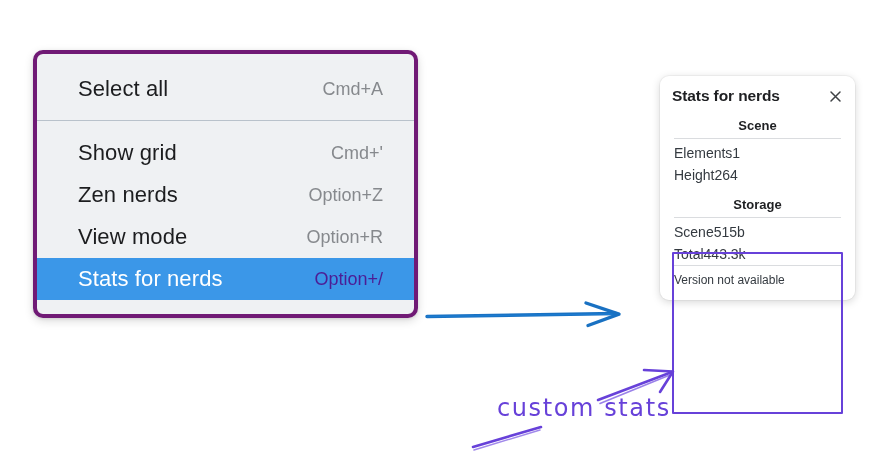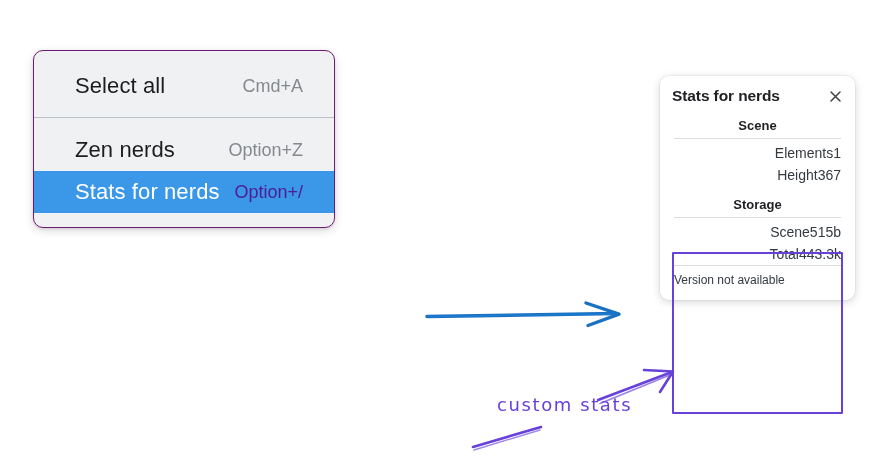--- a/index.html
+++ b/index.html
@@ -20,23 +20,23 @@
     inset: 0;
     width: 873px;
     height: 461px;
   }
 
   
   .context-menu {
     position: absolute;
     left: 33px;
     top: 50px;
-    width: 302px;
+    width: 385px;
     background: #eff1f3;
-    border: 1px solid #701a75;
+    border: 4px solid #701a75;
     border-radius: 10px;
     box-shadow: 0 3px 10px rgba(0,0,0,0.14), 0 1px 3px rgba(0,0,0,0.10);
     overflow: hidden;
     box-sizing: border-box;
   }
   .menu-section {
     padding: 6px 0;
   }
   .menu-section.section-top {
     padding-top: 14px;
@@ -125,21 +125,21 @@
     padding: 11px 0 5px 0;
   }
   .stats-rule {
     height: 1px;
     background: #dadcdf;
     margin: 0 2px 3px 2px;
   }
   .stats-row {
     display: flex;
     align-items: baseline;
-    justify-content: flex-end;
+    justify-content: flex-start;
     padding: 3px 2px;
   }
   .stats-key {
     font-size: 14px;
     color: #343a40;
   }
   .stats-val {
     font-size: 14px;
     color: #343a40;
   }
@@ -167,21 +167,21 @@
   .annot-layer {
     position: absolute;
     inset: 0;
     pointer-events: none;
   }
   .annot-text {
     position: absolute;
     left: 497px;
     top: 394px;
     font-family: "DejaVu Sans", sans-serif;
-    font-size: 18px;
+    font-size: 24px;
     color: #6741d9;
     letter-spacing: 1.6px;
     white-space: nowrap;
   }
 </style>
 </head>
 <body>
 
 <div id="stage">
 
@@ -191,22 +191,30 @@
       <div class="menu-item">
         <span class="menu-label">Select all</span>
         <span class="menu-shortcut">Cmd+A</span>
       </div>
     </div>
 
     <div class="menu-divider"></div>
 
     <div class="menu-section section-bottom">
       <div class="menu-item">
+        <span class="menu-label">Show grid</span>
+        <span class="menu-shortcut">Cmd+'</span>
+      </div>
+      <div class="menu-item">
         <span class="menu-label">Zen nerds</span>
         <span class="menu-shortcut">Option+Z</span>
+      </div>
+      <div class="menu-item">
+        <span class="menu-label">View mode</span>
+        <span class="menu-shortcut">Option+R</span>
       </div>
       <div class="menu-item highlighted">
         <span class="menu-label">Stats for nerds</span>
         <span class="menu-shortcut">Option+/</span>
       </div>
     </div>
 
   </div>
 
   <div class="stats-panel">
@@ -221,21 +229,21 @@
     </div>
 
     <div class="stats-group-title">Scene</div>
     <div class="stats-rule"></div>
     <div class="stats-row">
       <span class="stats-key">Elements</span>
       <span class="stats-val">1</span>
     </div>
     <div class="stats-row">
       <span class="stats-key">Height</span>
-      <span class="stats-val">367</span>
+      <span class="stats-val">264</span>
     </div>
 
     <div class="stats-group-title">Storage</div>
     <div class="stats-rule"></div>
     <div class="stats-row">
       <span class="stats-key">Scene</span>
       <span class="stats-val">515b</span>
     </div>
     <div class="stats-row">
       <span class="stats-key">Total</span>

